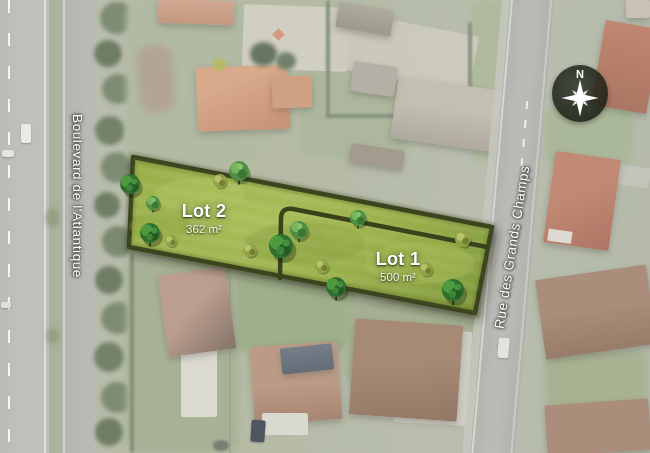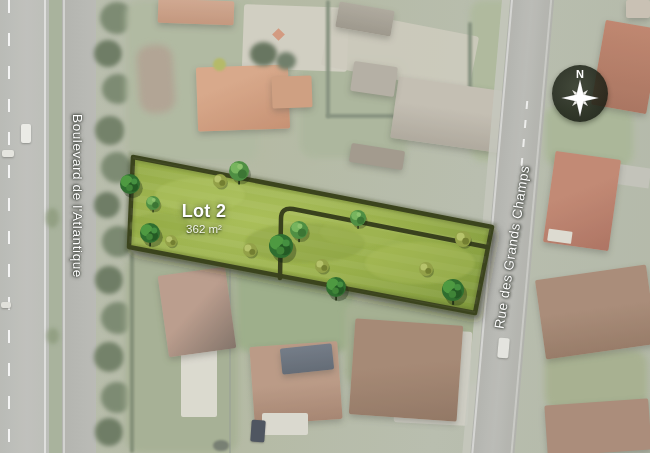--- a/index.html
+++ b/index.html
@@ -287,20 +287,24 @@
           <circle cx="-0.55" cy="4.18" r="3.6300000000000003" fill="#3f8437"></circle>
           <circle cx="4.62" cy="-2.75" r="3.3" fill="#459040"></circle>
         </g>
       </g>
   </svg>
 
   <div class="lot-label" style="left:204px;top:218px;">
     <div class="lot-name">Lot 2</div>
     <div class="lot-area">362 m²</div>
   </div>
+  <div class="lot-label" style="left:398px;top:266px;">
+    <div class="lot-name">Lot 1</div>
+    <div class="lot-area">500 m²</div>
+  </div>
 
   <div class="street-label street-blvd">Boulevard de l'Atlantique</div>
   <div class="street-label street-rue">Rue des Grands Champs</div>
 
   <div class="compass">
     <div class="compass-n">N</div>
     <svg class="compass-star" width="44" height="44" viewBox="-22 -22 44 44">
       <path d="M0,-11.5 L2.6,-2.6 L11.5,0 L2.6,2.6 L0,11.5 L-2.6,2.6 L-11.5,0 L-2.6,-2.6 Z" transform="rotate(45)" fill="#eeeee8" stroke="rgba(0,0,0,.25)" stroke-width="0.5"></path>
       <path d="M0,-19 L3.6,-3.6 L19,0 L3.6,3.6 L0,19 L-3.6,3.6 L-19,0 L-3.6,-3.6 Z" fill="#ffffff" stroke="rgba(0,0,0,.3)" stroke-width="0.5"></path>
     </svg>

